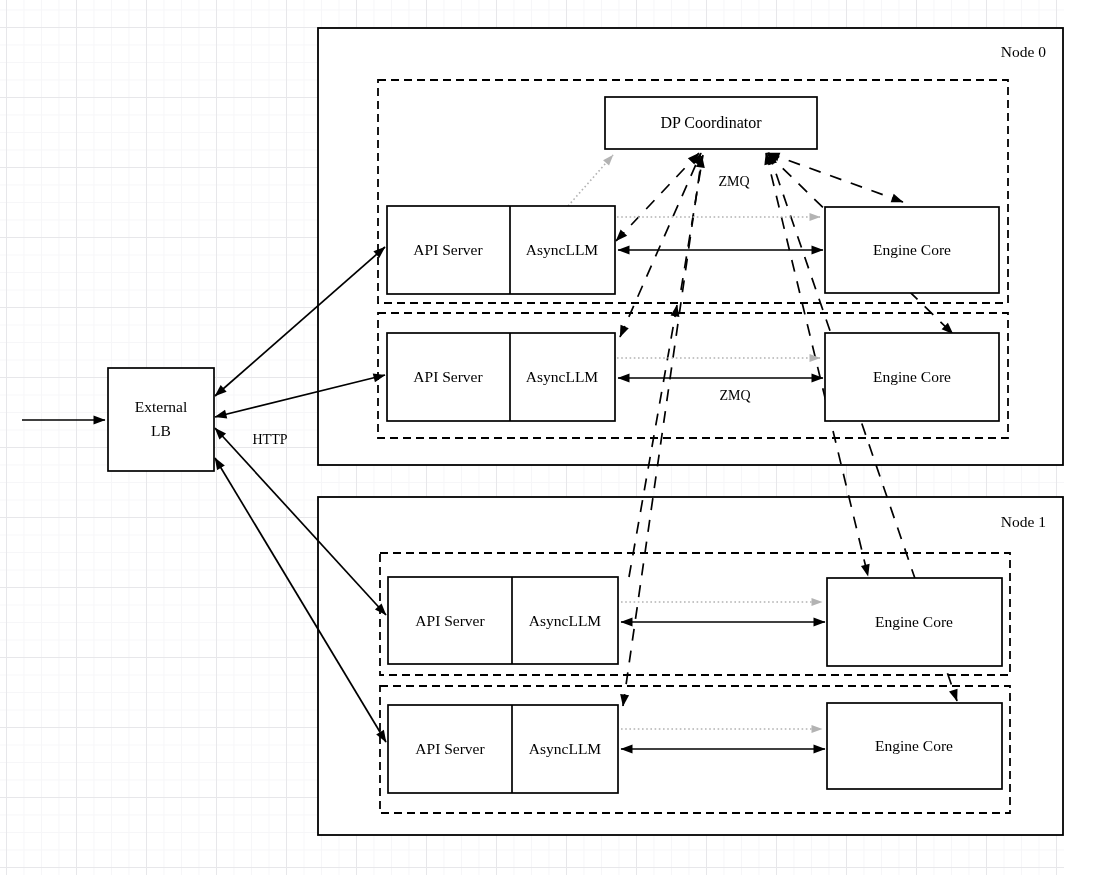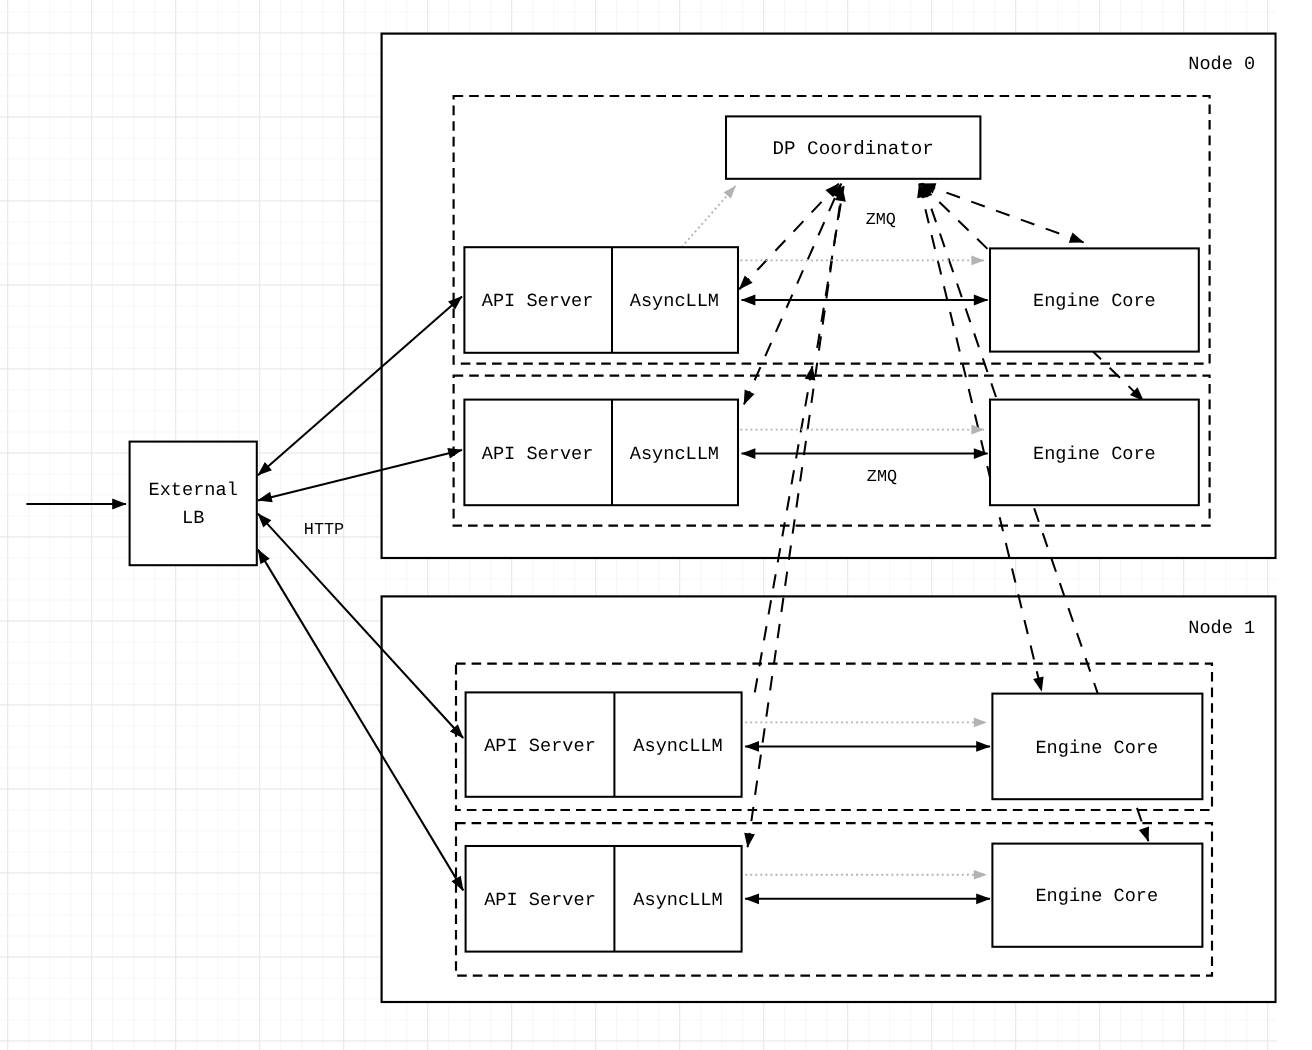--- a/index.html
+++ b/index.html
@@ -1,17 +1,17 @@
 <!DOCTYPE html>
 <html><head>
 <meta charset="utf-8">
 <style>
   html,body{margin:0;padding:0;background:#ffffff;}
   .canvas{position:relative;width:1064px;height:875px;overflow:hidden;
-    font-family:Liberation Mono, monospace;
+    font-family:Liberation Serif, serif;
     background-color:#ffffff;
     background-image:
       linear-gradient(to right, var(--grid-major,#e7e7ea) 1px, transparent 1px),
       linear-gradient(to bottom, var(--grid-major,#e7e7ea) 1px, transparent 1px),
       linear-gradient(to right, var(--grid-minor,#f6f6f8) 1px, transparent 1px),
       linear-gradient(to bottom, var(--grid-minor,#f6f6f8) 1px, transparent 1px);
     background-size:70px 70px,70px 70px,17.5px 17.5px,17.5px 17.5px;
     background-position:6px 27px,6px 27px,6px 27px,6px 27px;}
   svg{position:absolute;left:0;top:0;}
   text{fill:#000;}

